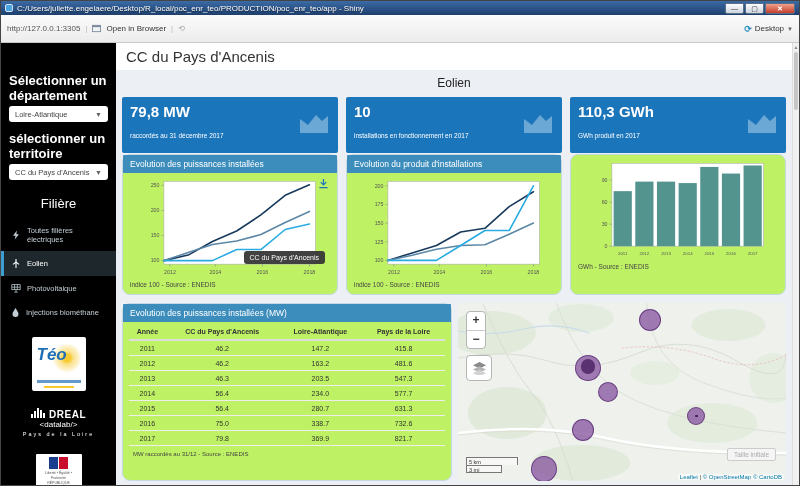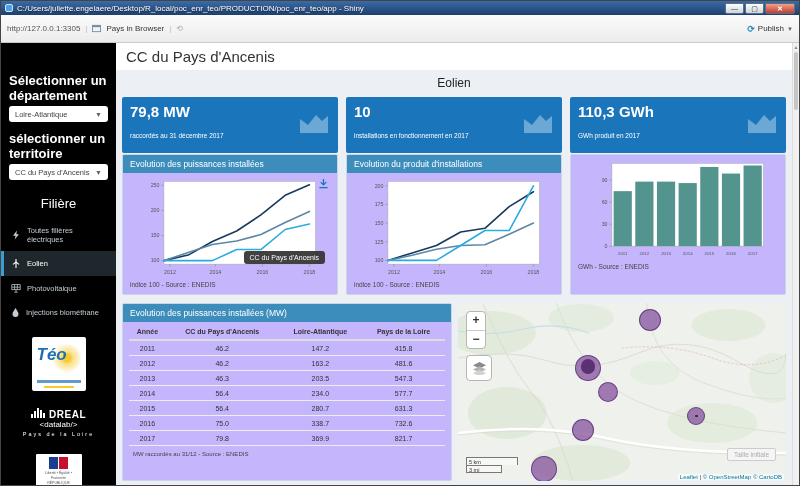--- a/index.html
+++ b/index.html
@@ -58,21 +58,21 @@
   .content { padding:3px 6px 0 6px; position:relative; }
   .section-title { text-align:center; font-size:12px; color:#222; margin:3px 0 7px; }
 
   .vb-row { display:flex; gap:8px; margin-bottom:1px; }
   .valuebox { flex:1; height:56px; color:#fff; border-radius:2px; padding:6px 8px; position:relative; overflow:hidden; }
   .vb-value { font-size:15px; font-weight:bold; }
   .vb-sub { font-size:6.5px; margin-top:12px; }
   .vb-icon { position:absolute; right:8px; top:12px; opacity:.45; }
 
   .chart-row { display:flex; gap:8px; margin-bottom:8px; }
-  .panel { flex:1; background:#c4b5fd; border:1px solid #c6d8e6; border-radius:2px; min-width:0; }
+  .panel { flex:1; background:#bef264; border:1px solid #c6d8e6; border-radius:8px; min-width:0; }
   .panel-header { color:#fff; font-size:8.5px; padding:4px 7px; border-radius:1px 1px 0 0; }
   .panel-body { padding:3px 5px 2px; position:relative; }
   svg.chart { width:100%; height:104px; display:block; }
   .caption { font-size:6.5px; color:#444; padding:1px 2px 4px; }
   .dl-icon { position:absolute; top:5px; right:8px; }
   .chart-tooltip { position:absolute; right:12px; bottom:30px; background:rgba(55,55,55,.95); color:#fff; font-size:7px; padding:3px 6px; border-radius:3px; white-space:nowrap; }
 
   .bottom-row { display:flex; gap:6px; }
   .table-panel { width:272px; flex-shrink:0; }
   table.dt { width:100%; border-collapse:collapse; font-size:7px; color:#333; }
@@ -117,26 +117,26 @@
     </span>
   </div>
 
   <div class="toolbar">
     <span>http://127.0.0.1:3305</span>
     <span class="sep">|</span>
     <svg width="9" height="9" viewBox="0 0 10 10">
         <rect x="0.5" y="1.5" width="9" height="7" fill="none" stroke="#7a8aa0" stroke-width="1"></rect>
         <rect x="0.5" y="1.5" width="9" height="2" fill="#7a8aa0"></rect>
       </svg>
-    <span style="color:#333;">Pays in Browser</span>
+    <span style="color:#333;">Open in Browser</span>
     <span class="sep">|</span>
     <span style="color:#aaa;">⟲</span>
     <span class="tb-right">
       <span class="pub-ico">⟳</span>
-      <span>Publish</span>
+      <span>Desktop</span>
       <span style="color:#666;font-size:6px;">▼</span>
     </span>
   </div>
 
   <div class="app">
 
     <div class="sidebar">
       <div class="side-label first">Sélectionner un département</div>
       <div class="side-select">
         <span>Loire-Atlantique</span>

